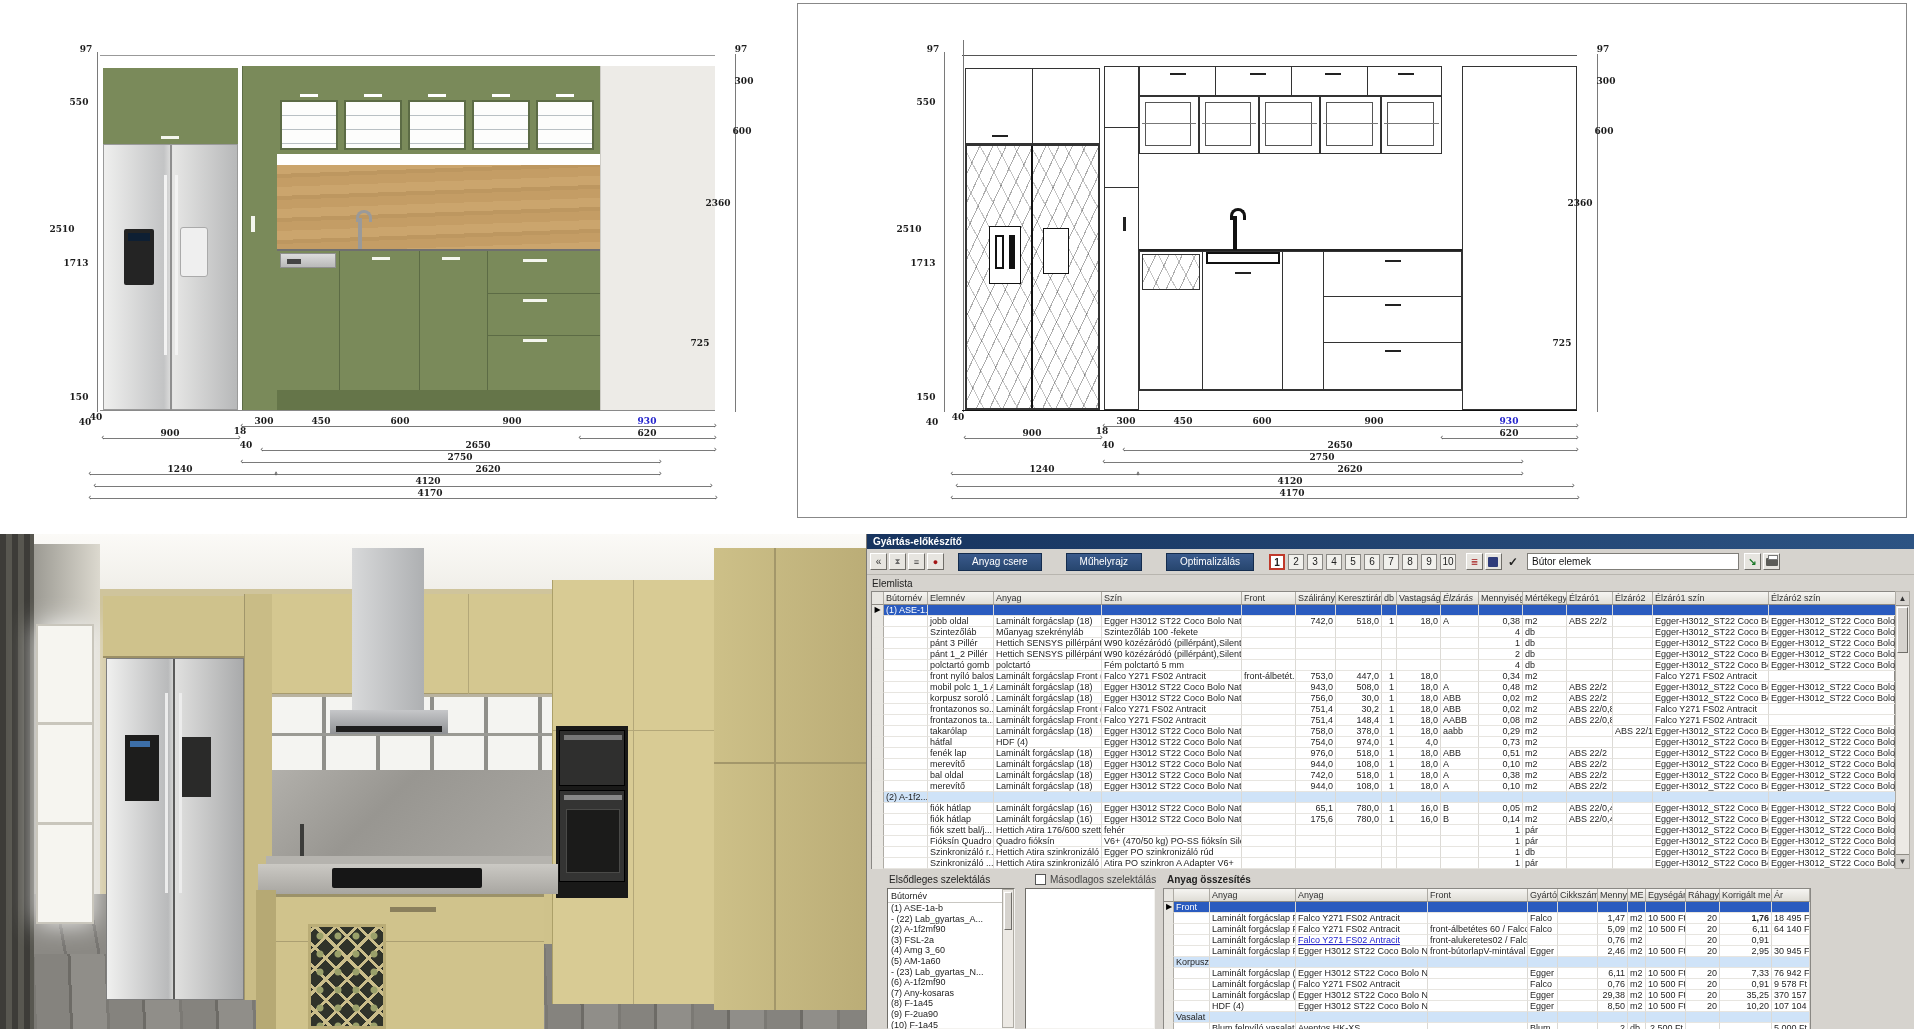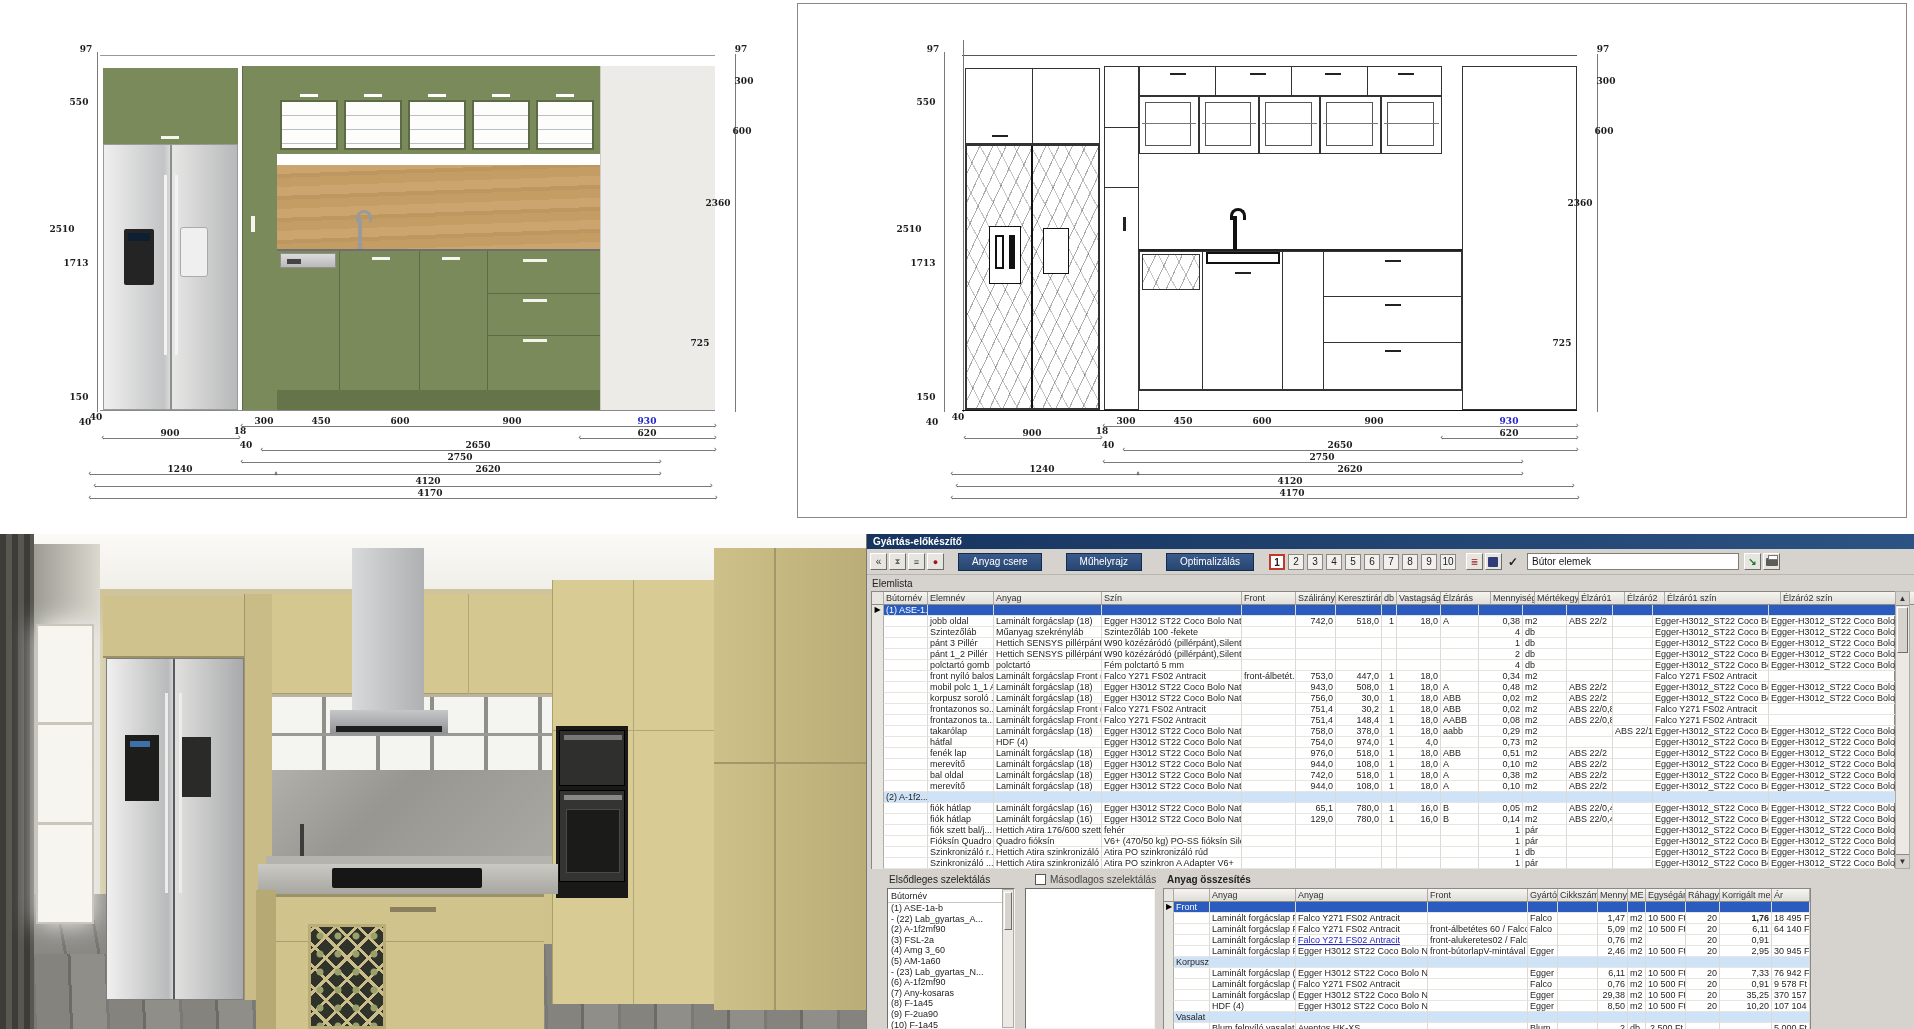--- a/index.html
+++ b/index.html
@@ -393,21 +393,21 @@
           <div class="tc selc" style="width: 12px;"></div>
           <div class="tc" style="width: 44px;">Bútornév</div>
           <div class="tc" style="width: 66px;">Elemnév</div>
           <div class="tc" style="width: 108px;">Anyag</div>
           <div class="tc" style="width: 140px;">Szín</div>
           <div class="tc" style="width: 54px;">Front</div>
           <div class="tc" style="width: 40px;">Szálirány</div>
           <div class="tc" style="width: 46px;">Keresztirány</div>
           <div class="tc" style="width: 15px;">db</div>
           <div class="tc" style="width: 44px;">Vastagság</div>
-          <div class="tc" style="width: 50px;">Élzárás</div>
+          <div class="tc" style="width: 38px; font-style: italic;">Élzárás</div>
           <div class="tc" style="width: 44px;">Mennyiség</div>
           <div class="tc" style="width: 44px;">Mértékegység</div>
           <div class="tc" style="width: 46px;">Élzáró1</div>
           <div class="tc" style="width: 40px;">Élzáró2</div>
           <div class="tc" style="width: 116px;">Élzáró1 szín</div>
           <div class="tc" style="width: 139px;">Élzáró2 szín</div>
         </div>
         <div class="trow gsel">
           <div class="tc selc" style="width: 12px;">▶</div>
           <div class="tc" style="width: 44px;">(1) ASE-1...</div>
@@ -769,21 +769,21 @@
           <div class="tc" style="width: 116px;">Egger-H3012_ST22 Coco Bolo ...</div>
           <div class="tc" style="width: 139px;">Egger-H3012_ST22 Coco Bolo Natúr</div>
         </div>
         <div class="trow">
           <div class="tc selc" style="width: 12px;"></div>
           <div class="tc" style="width: 44px;"></div>
           <div class="tc" style="width: 66px;">fiók hátlap</div>
           <div class="tc" style="width: 108px;">Laminált forgácslap (16)</div>
           <div class="tc" style="width: 140px;">Egger H3012 ST22 Coco Bolo Natúr</div>
           <div class="tc" style="width: 54px;"></div>
-          <div class="tc num" style="width: 40px;">129,0</div>
+          <div class="tc num" style="width: 40px;">175,6</div>
           <div class="tc num" style="width: 46px;">780,0</div>
           <div class="tc num" style="width: 15px;">1</div>
           <div class="tc num" style="width: 44px;">16,0</div>
           <div class="tc" style="width: 38px;">B</div>
           <div class="tc num" style="width: 44px;">0,14</div>
           <div class="tc" style="width: 44px;">m2</div>
           <div class="tc" style="width: 46px;">ABS 22/0,4</div>
           <div class="tc" style="width: 40px;"></div>
           <div class="tc" style="width: 116px;">Egger-H3012_ST22 Coco Bolo ...</div>
           <div class="tc" style="width: 139px;">Egger-H3012_ST22 Coco Bolo Natúr</div>
@@ -824,21 +824,21 @@
           <div class="tc" style="width: 46px;"></div>
           <div class="tc" style="width: 40px;"></div>
           <div class="tc" style="width: 116px;">Egger-H3012_ST22 Coco Bolo ...</div>
           <div class="tc" style="width: 139px;">Egger-H3012_ST22 Coco Bolo Natúr</div>
         </div>
         <div class="trow">
           <div class="tc selc" style="width: 12px;"></div>
           <div class="tc" style="width: 44px;"></div>
           <div class="tc" style="width: 66px;">Szinkronizáló r...</div>
           <div class="tc" style="width: 108px;">Hettich Atira szinkronizáló ...</div>
-          <div class="tc" style="width: 140px;">Atira PO szinkronizáló rúd</div>
+          <div class="tc" style="width: 140px;">Egger PO szinkronizáló rúd</div>
           <div class="tc" style="width: 54px;"></div>
           <div class="tc num" style="width: 40px;"></div>
           <div class="tc num" style="width: 46px;"></div>
           <div class="tc num" style="width: 15px;"></div>
           <div class="tc num" style="width: 44px;"></div>
           <div class="tc" style="width: 38px;"></div>
           <div class="tc num" style="width: 44px;">1</div>
           <div class="tc" style="width: 44px;">db</div>
           <div class="tc" style="width: 46px;"></div>
           <div class="tc" style="width: 40px;"></div>

